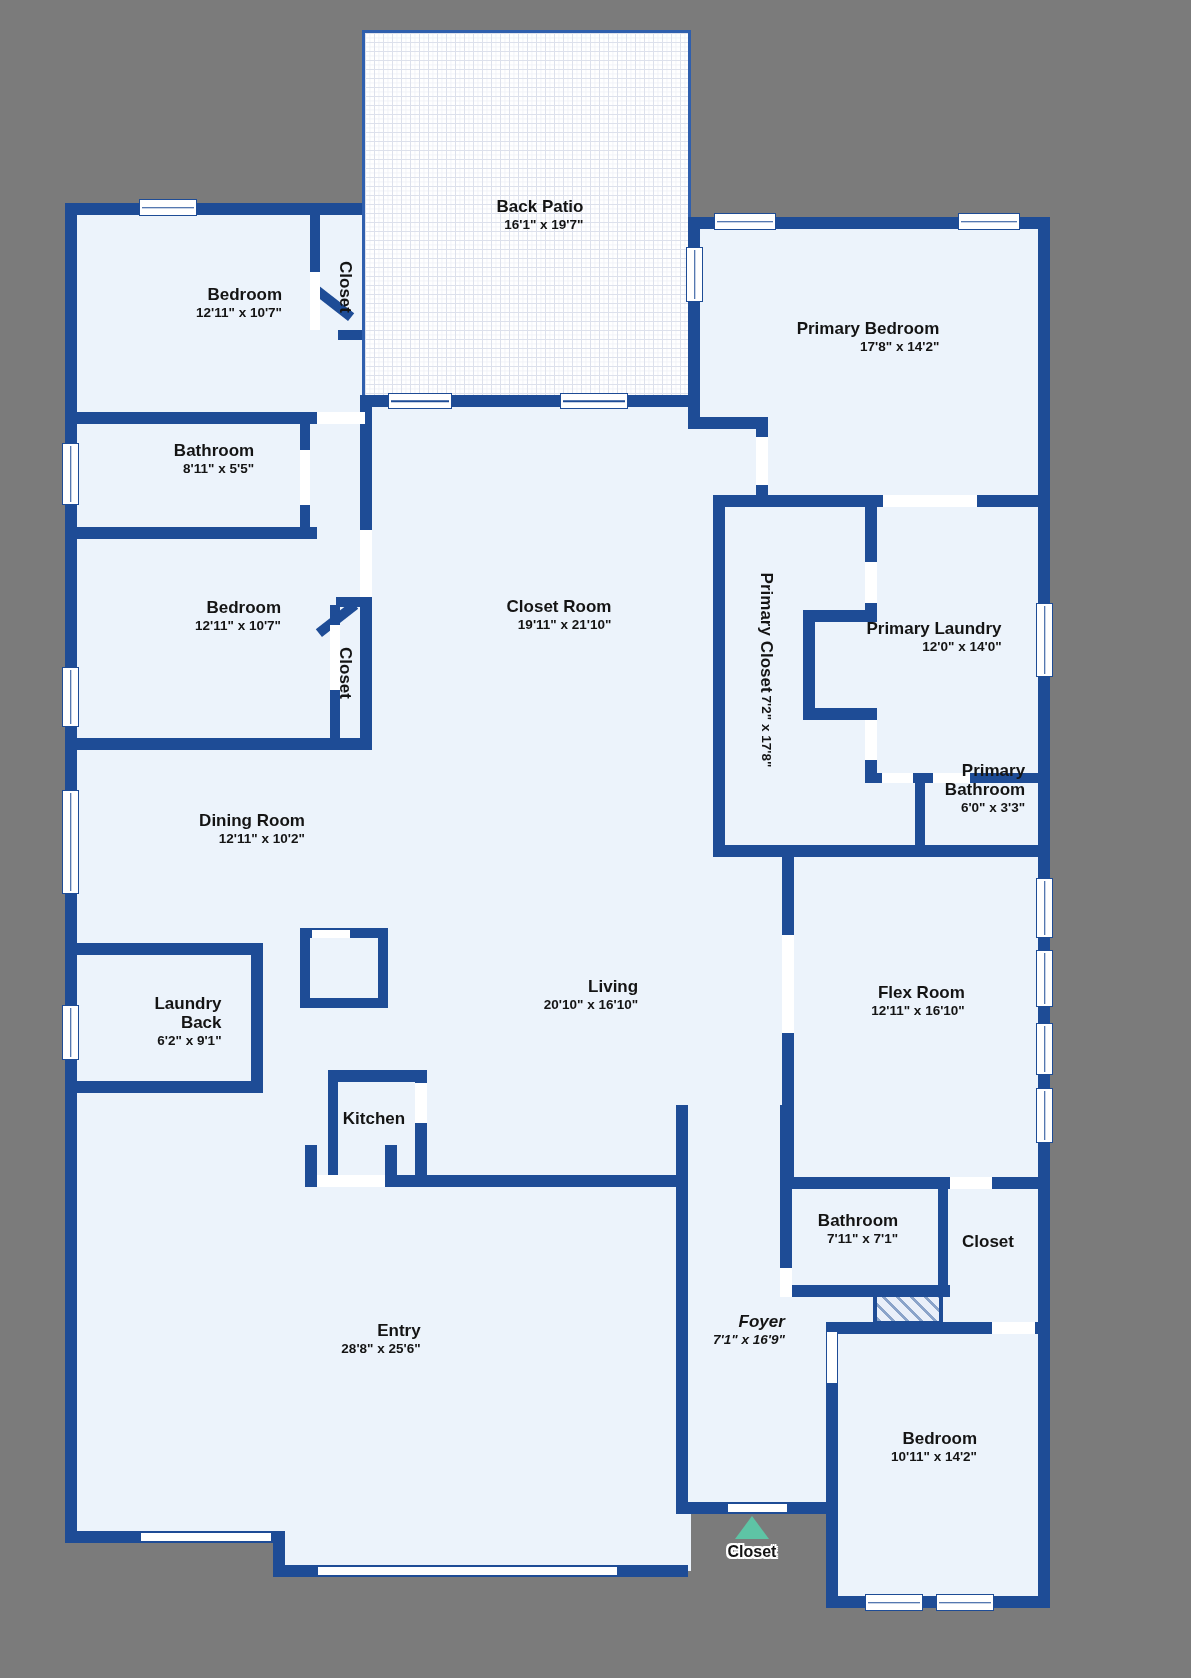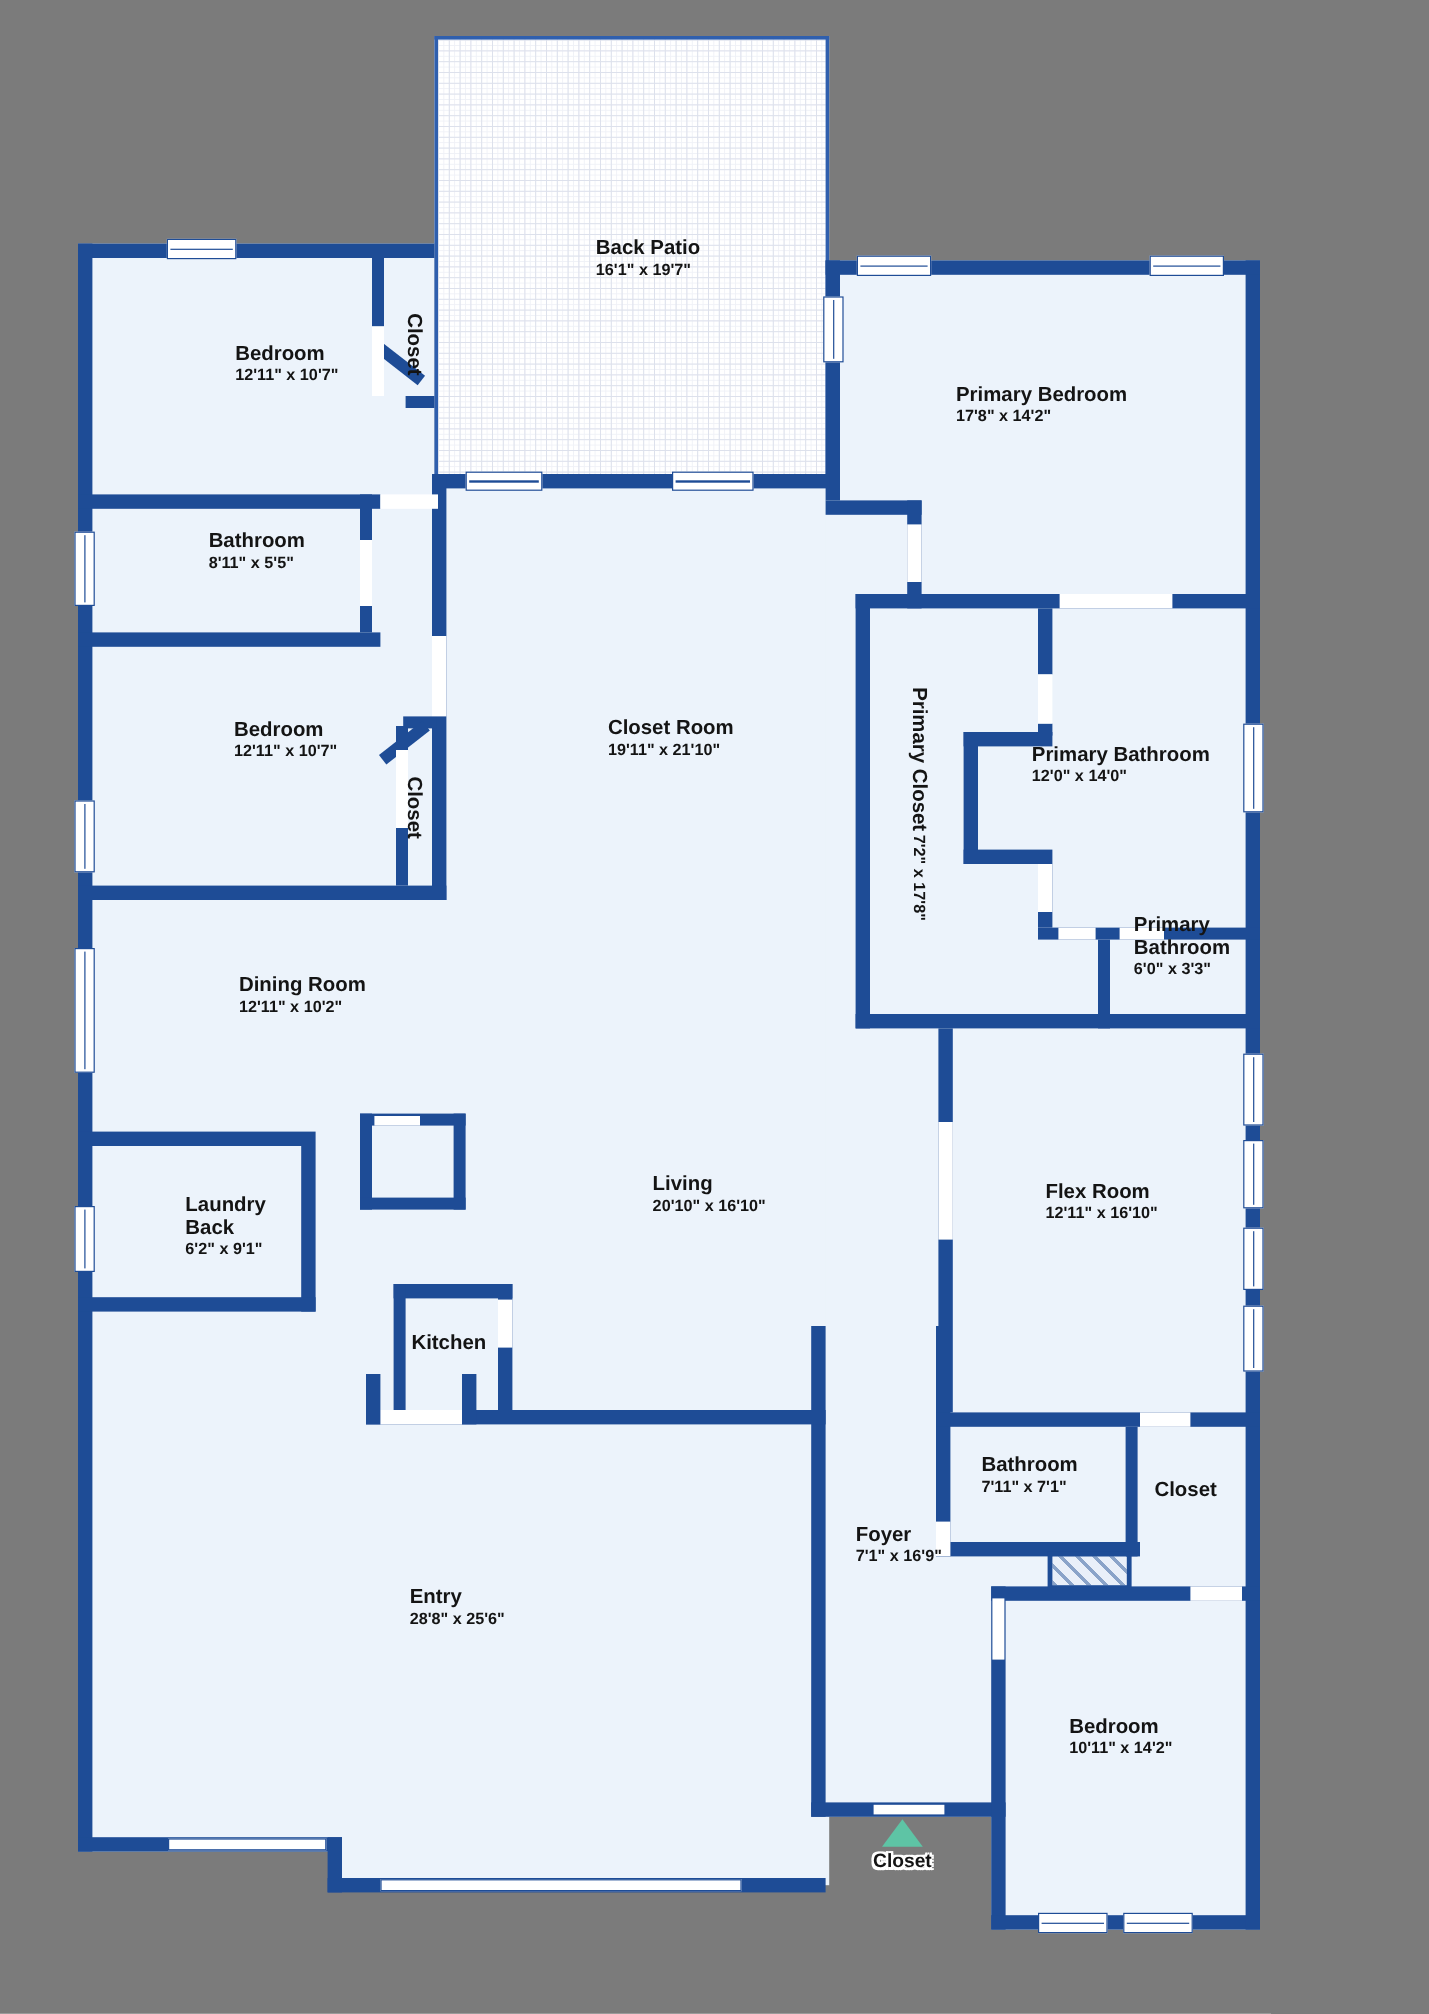--- a/index.html
+++ b/index.html
@@ -15,21 +15,21 @@
   .patio{position:absolute;box-sizing:border-box;
     background-color:#ffffff;
     background-image:
       linear-gradient(#dde1ec 1px, transparent 1px),
       linear-gradient(90deg,#dde1ec 1px, transparent 1px),
       linear-gradient(#eff1f7 1px, transparent 1px),
       linear-gradient(90deg,#eff1f7 1px, transparent 1px);
     background-size:9px 9px,9px 9px,4.5px 4.5px,4.5px 4.5px;}
   .hatch{position:absolute;box-sizing:border-box;
     background:repeating-linear-gradient(45deg,#8aa3c9 0 3px,#e9eff9 3px 10px);}
-  .room-label{position:absolute;text-align:left;white-space:nowrap;}
+  .room-label{position:absolute;text-align:right;white-space:nowrap;}
   .room-name{font-size:17px;font-weight:700;line-height:19px;}
   .room-dims{font-size:13.5px;font-weight:700;line-height:18px;}
   .vlabel{position:absolute;writing-mode:vertical-lr;text-align:center;white-space:nowrap;display:flex;gap:3px;}
   .vlabel .room-name{line-height:18px;}
   .entry-tri{position:absolute;width:0;height:0;
     border-left:17px solid transparent;border-right:17px solid transparent;}
   .entry-label{position:absolute;font-size:16px;font-weight:700;
     text-shadow:-2px -2px 0 #fff,2px -2px 0 #fff,-2px 2px 0 #fff,2px 2px 0 #fff,0 2px 0 #fff,0 -2px 0 #fff,2px 0 0 #fff,-2px 0 0 #fff;}
 </style>
 </head>
@@ -200,21 +200,21 @@
     </div>
     <div class="room-label" style="left: 559px; top: 597px; transform: translateX(-50%);">
       <div class="room-name">Closet Room</div>
       <div class="room-dims">19'11" x 21'10"</div>
     </div>
     <div class="vlabel" style="left: 766px; top: 670px; transform: translate(-50%, -50%);">
       <div class="room-name">Primary Closet</div>
       <div class="room-dims">7'2" x 17'8"</div>
     </div>
     <div class="room-label" style="left: 934px; top: 619px; transform: translateX(-50%);">
-      <div class="room-name">Primary Bathroom</div>
+      <div class="room-name">Primary Laundry</div>
       <div class="room-dims">12'0" x 14'0"</div>
     </div>
     <div class="room-label" style="left: 985px; top: 761px; transform: translateX(-50%);">
       <div class="room-name">Primary</div>
       <div class="room-name">Bathroom</div>
       <div class="room-dims">6'0" x 3'3"</div>
     </div>
     <div class="room-label" style="left: 252px; top: 811px; transform: translateX(-50%);">
       <div class="room-name">Dining Room</div>
       <div class="room-dims">12'11" x 10'2"</div>
@@ -239,21 +239,21 @@
       <div class="room-name">Entry</div>
       <div class="room-dims">28'8" x 25'6"</div>
     </div>
     <div class="room-label" style="left: 858px; top: 1211px; transform: translateX(-50%);">
       <div class="room-name">Bathroom</div>
       <div class="room-dims">7'11" x 7'1"</div>
     </div>
     <div class="room-label" style="left: 988px; top: 1232px; transform: translateX(-50%);">
       <div class="room-name">Closet</div>
     </div>
-    <div class="room-label" style="left: 749px; top: 1269px; transform: translateX(-50%);">
+    <div class="room-label" style="left: 749px; top: 1312px; transform: translateX(-50%); font-style: italic;">
       <div class="room-name">Foyer</div>
       <div class="room-dims">7'1" x 16'9"</div>
     </div>
     <div class="room-label" style="left: 934px; top: 1429px; transform: translateX(-50%);">
       <div class="room-name">Bedroom</div>
       <div class="room-dims">10'11" x 14'2"</div>
     </div>
     <div class="entry-tri" style="left: 752px; top: 1516px; border-bottom: 23px solid rgb(94, 196, 165); transform: translateX(-50%);"></div>
     <div class="entry-label" style="left: 752px; top: 1543px; transform: translateX(-50%);">Closet</div>
   </div>

